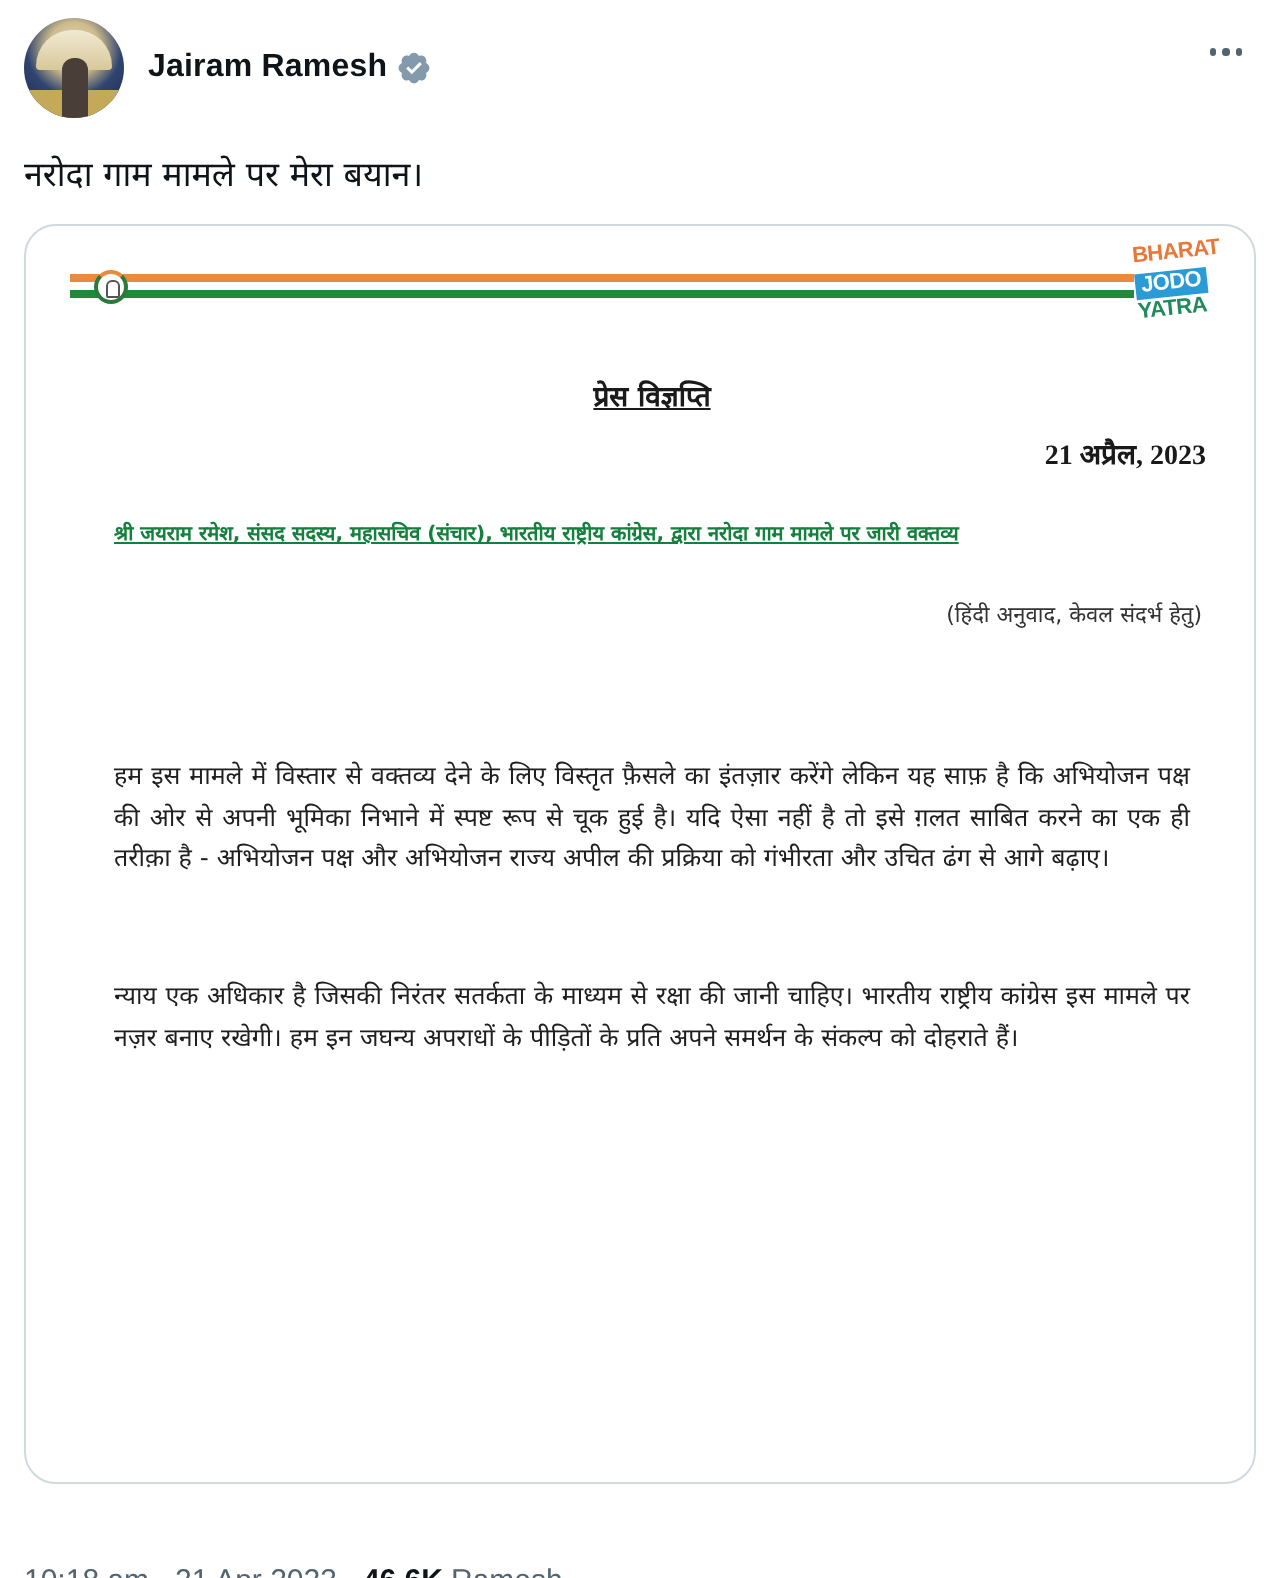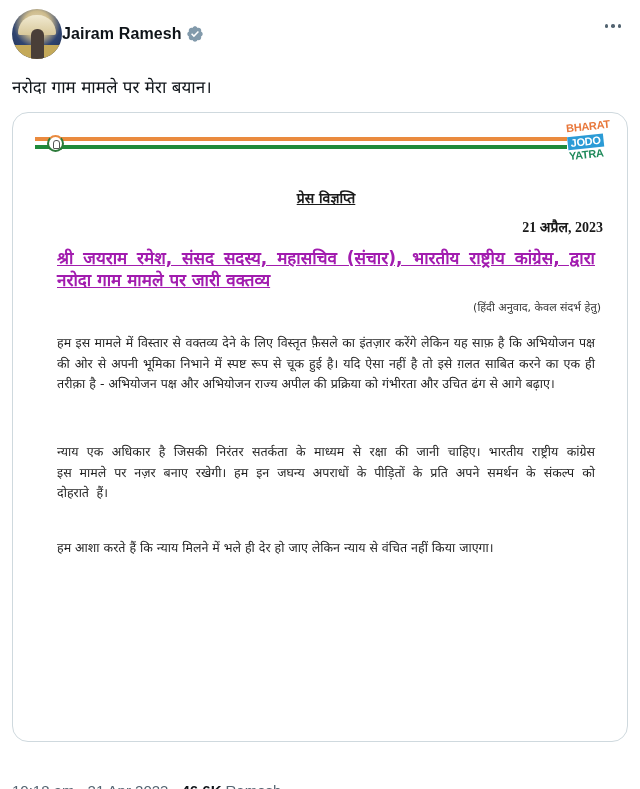--- a/index.html
+++ b/index.html
@@ -48,20 +48,21 @@
       border-radius: 6px 6px 0 0;
       background: #4a3f38;
     }
     .avatar .ground {
       position: absolute;
       left: 0; bottom: 0;
       width: 50px; height: 14px;
       background: #c4a959;
     }
     .identity {
+      margin-left: 12px;
       display: flex;
       flex-direction: column;
       justify-content: center;
     }
     .name-row {
       display: flex;
       align-items: center;
       height: 20px;
     }
     .display-name {
@@ -221,50 +222,51 @@
       right: 24px;
       top: 104px;
       font-size: 14px;
       font-weight: bold;
       color: #1a1a1a;
       font-family: Liberation Serif, serif;
     }
     .press-heading {
       position: absolute;
       left: 44px;
-      top: 134px;
+      top: 144px;
       width: 538px;
-      font-size: 17px;
+      font-size: 10px;
       font-weight: bold;
       text-decoration: underline;
       line-height: 22px;
-      color: #a21caf;
+      color: #15803d;
       font-family: "DejaVu Sans", sans-serif;
       text-align: justify;
     }
     .press-note {
       position: absolute;
       right: 26px;
       top: 186px;
       font-size: 11px;
       color: #333;
       font-family: "DejaVu Sans", sans-serif;
     }
     .press-para {
       position: absolute;
       left: 44px;
       width: 538px;
       font-size: 12.5px;
       line-height: 20.5px;
       color: #1f1f1f;
       text-align: justify;
       font-family: "DejaVu Sans", sans-serif;
+      margin-top: 45px;
     }
     .para-1 { top: 220px; }
-    .para-2 { top: 330px; font-family: Liberation Mono, monospace; }
+    .para-2 { top: 330px; }
     .para-3 { top: 425px; }
 
     
     .tweet-meta {
       position: absolute;
       left: 12px;
       top: 760px;
       font-size: 15px;
       color: #536471;
       display: flex;
@@ -322,21 +324,20 @@
       <span class="l3">YATRA</span>
     </div>
 
     <div class="press-title">प्रेस विज्ञप्ति</div>
     <div class="press-date">21 अप्रैल, 2023</div>
     <div class="press-heading">श्री जयराम रमेश, संसद सदस्य, महासचिव (संचार), भारतीय राष्ट्रीय कांग्रेस, द्वारा नरोदा गाम मामले पर जारी वक्तव्य</div>
     <div class="press-note">(हिंदी अनुवाद, केवल संदर्भ हेतु)</div>
 
     <p class="press-para para-1">हम इस मामले में विस्तार से वक्तव्य देने के लिए विस्तृत फ़ैसले का इंतज़ार करेंगे लेकिन यह साफ़ है कि अभियोजन पक्ष की ओर से अपनी भूमिका निभाने में स्पष्ट रूप से चूक हुई है। यदि ऐसा नहीं है तो इसे ग़लत साबित करने का एक ही तरीक़ा है - अभियोजन पक्ष और अभियोजन राज्य अपील की प्रक्रिया को गंभीरता और उचित ढंग से आगे बढ़ाए।</p>
     <p class="press-para para-2">न्याय एक अधिकार है जिसकी निरंतर सतर्कता के माध्यम से रक्षा की जानी चाहिए। भारतीय राष्ट्रीय कांग्रेस इस मामले पर नज़र बनाए रखेगी। हम इन जघन्य अपराधों के पीड़ितों के प्रति अपने समर्थन के संकल्प को दोहराते हैं।</p>
-    <p class="press-para para-3">हम आशा करते हैं कि न्याय मिलने में भले ही देर हो जाए लेकिन न्याय से वंचित नहीं किया जाएगा।</p>
   </div>
 </div>
 
 <div class="tweet-meta">
   <span>10:18 am</span>
   <span class="sep">·</span>
   <span>21 Apr 2023</span>
   <span class="sep">·</span>
   <span class="views-count">46.6K</span>
   <span class="views-label">Ramesh</span>

